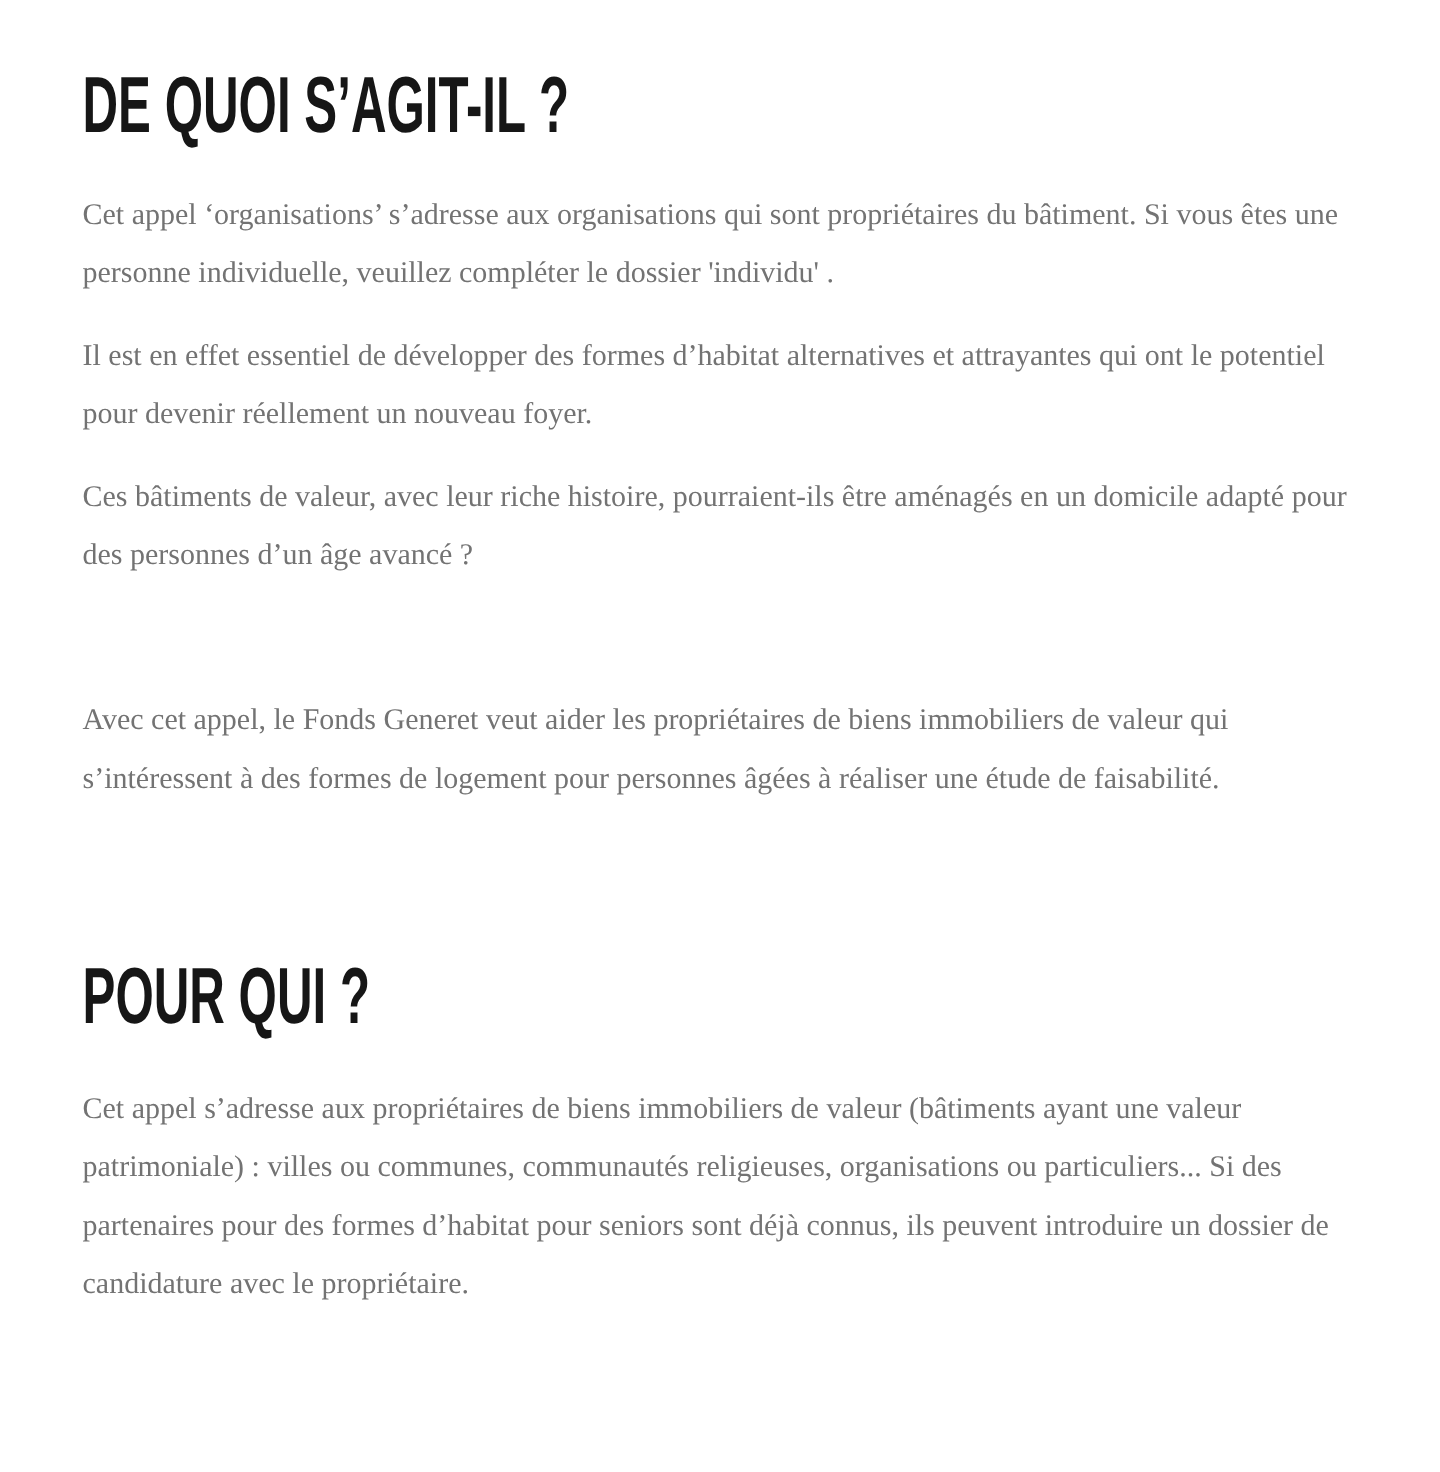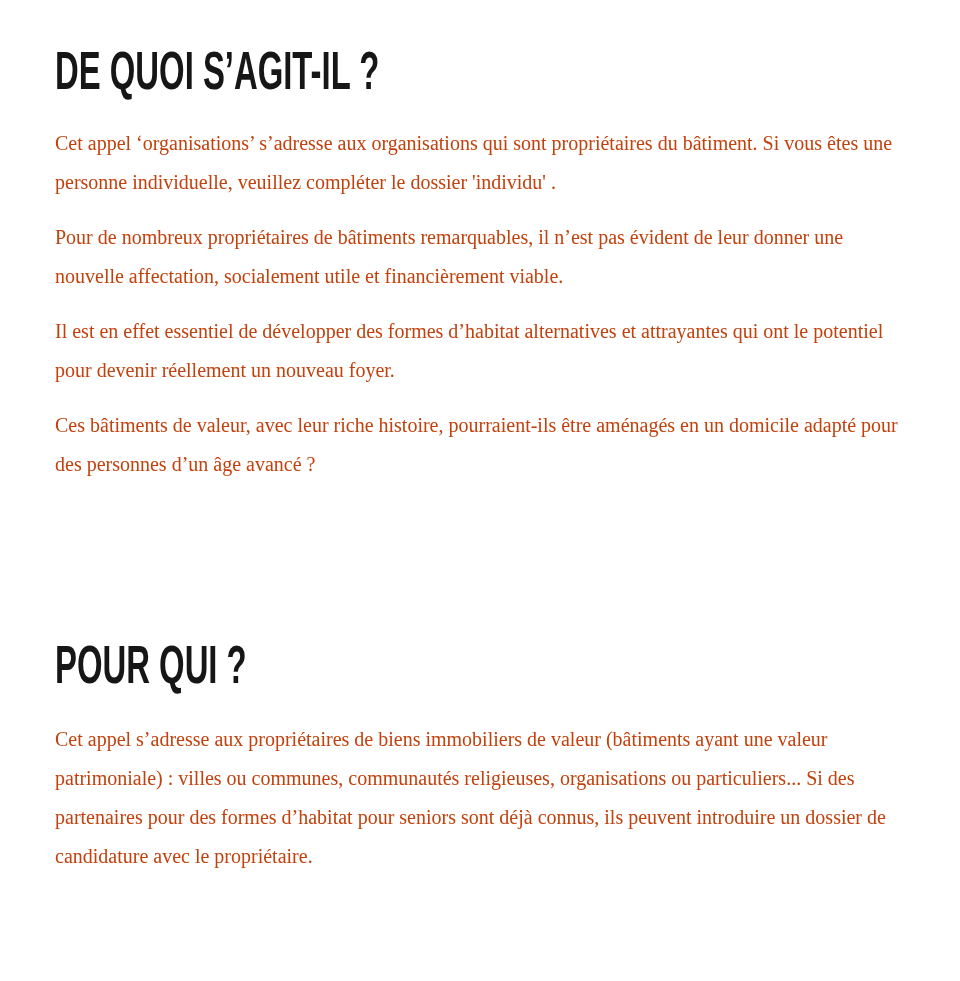--- a/index.html
+++ b/index.html
@@ -27,46 +27,46 @@
     transform: scaleX(0.62);
     transform-origin: left center;
   }
   .heading-1 { margin-top: 40px; margin-bottom: 22px; }
   .heading-2 { margin-top: 95px; margin-bottom: 24px; }
   .body-text p {
     font-size: 20px;
     line-height: 39px;
     margin: 0 0 16px 0;
     max-width: 862px;
-    color: #c2410c;
+    color: #737373;
   }
   .blank-line {
     height: 39px;
     margin-bottom: 16px;
   }
 </style>
 </head>
 <body>
 
 <main class="page">
 
   <section>
     <h1 class="heading heading-1">DE QUOI S’AGIT-IL ?</h1>
 
     <div class="body-text">
       <p>Cet appel ‘organisations’ s’adresse aux organisations qui sont propriétaires du bâtiment. Si vous êtes une personne individuelle, veuillez compléter le dossier 'individu' .</p>
 
-      <p>Pour de nombreux propriétaires de bâtiments remarquables, il n’est pas évident de leur donner une nouvelle affectation, socialement utile et financièrement viable.</p>
 
       <p>Il est en effet essentiel de développer des formes d’habitat alternatives et attrayantes qui ont le potentiel pour devenir réellement un nouveau foyer.</p>
 
       <p>Ces bâtiments de valeur, avec leur riche histoire, pourraient-ils être aménagés en un domicile adapté pour des personnes d’un âge avancé ?</p>
 
       <div class="blank-line"></div>
 
+      <p>Avec cet appel, le Fonds Generet veut aider les propriétaires de biens immobiliers de valeur qui s’intéressent à des formes de logement pour personnes âgées à réaliser une étude de faisabilité.</p>
     </div>
   </section>
 
   <section>
     <h1 class="heading heading-2">POUR QUI ?</h1>
 
     <div class="body-text">
       <p>Cet appel s’adresse aux propriétaires de biens immobiliers de valeur (bâtiments ayant une valeur patrimoniale) : villes ou communes, communautés religieuses, organisations ou particuliers... Si des partenaires pour des formes d’habitat pour seniors sont déjà connus, ils peuvent introduire un dossier de candidature avec le propriétaire.</p>
     </div>
   </section>

